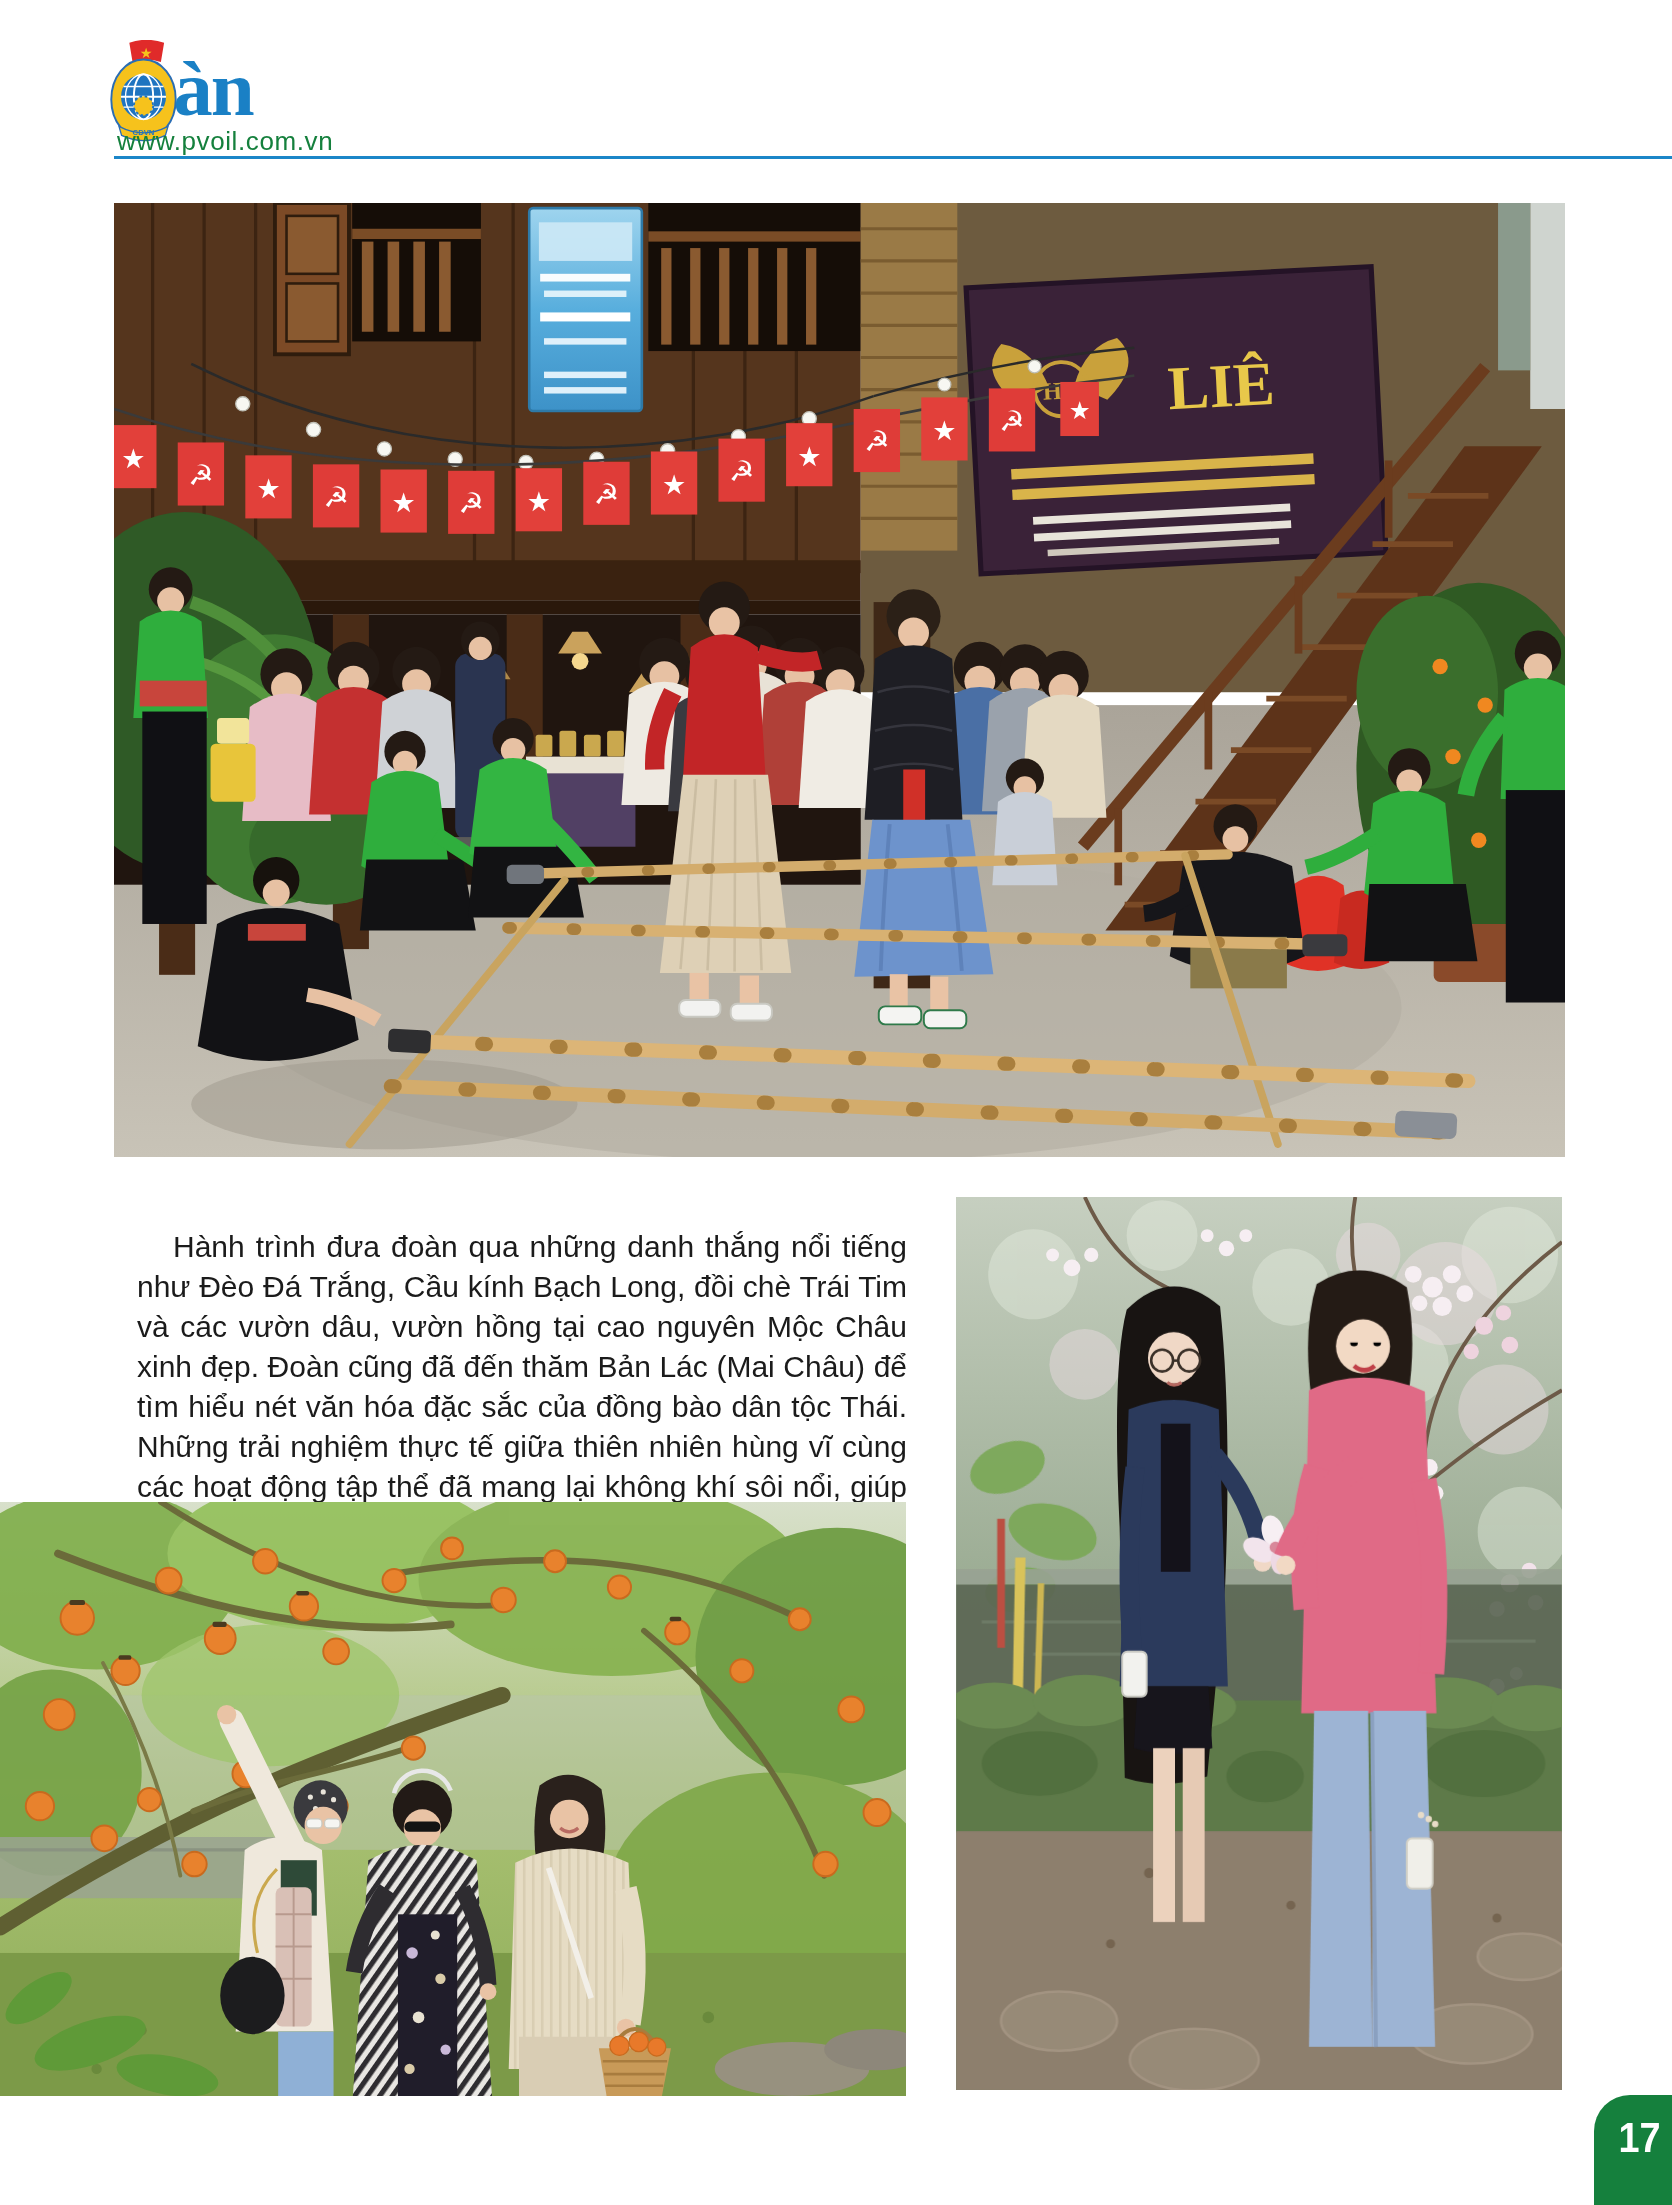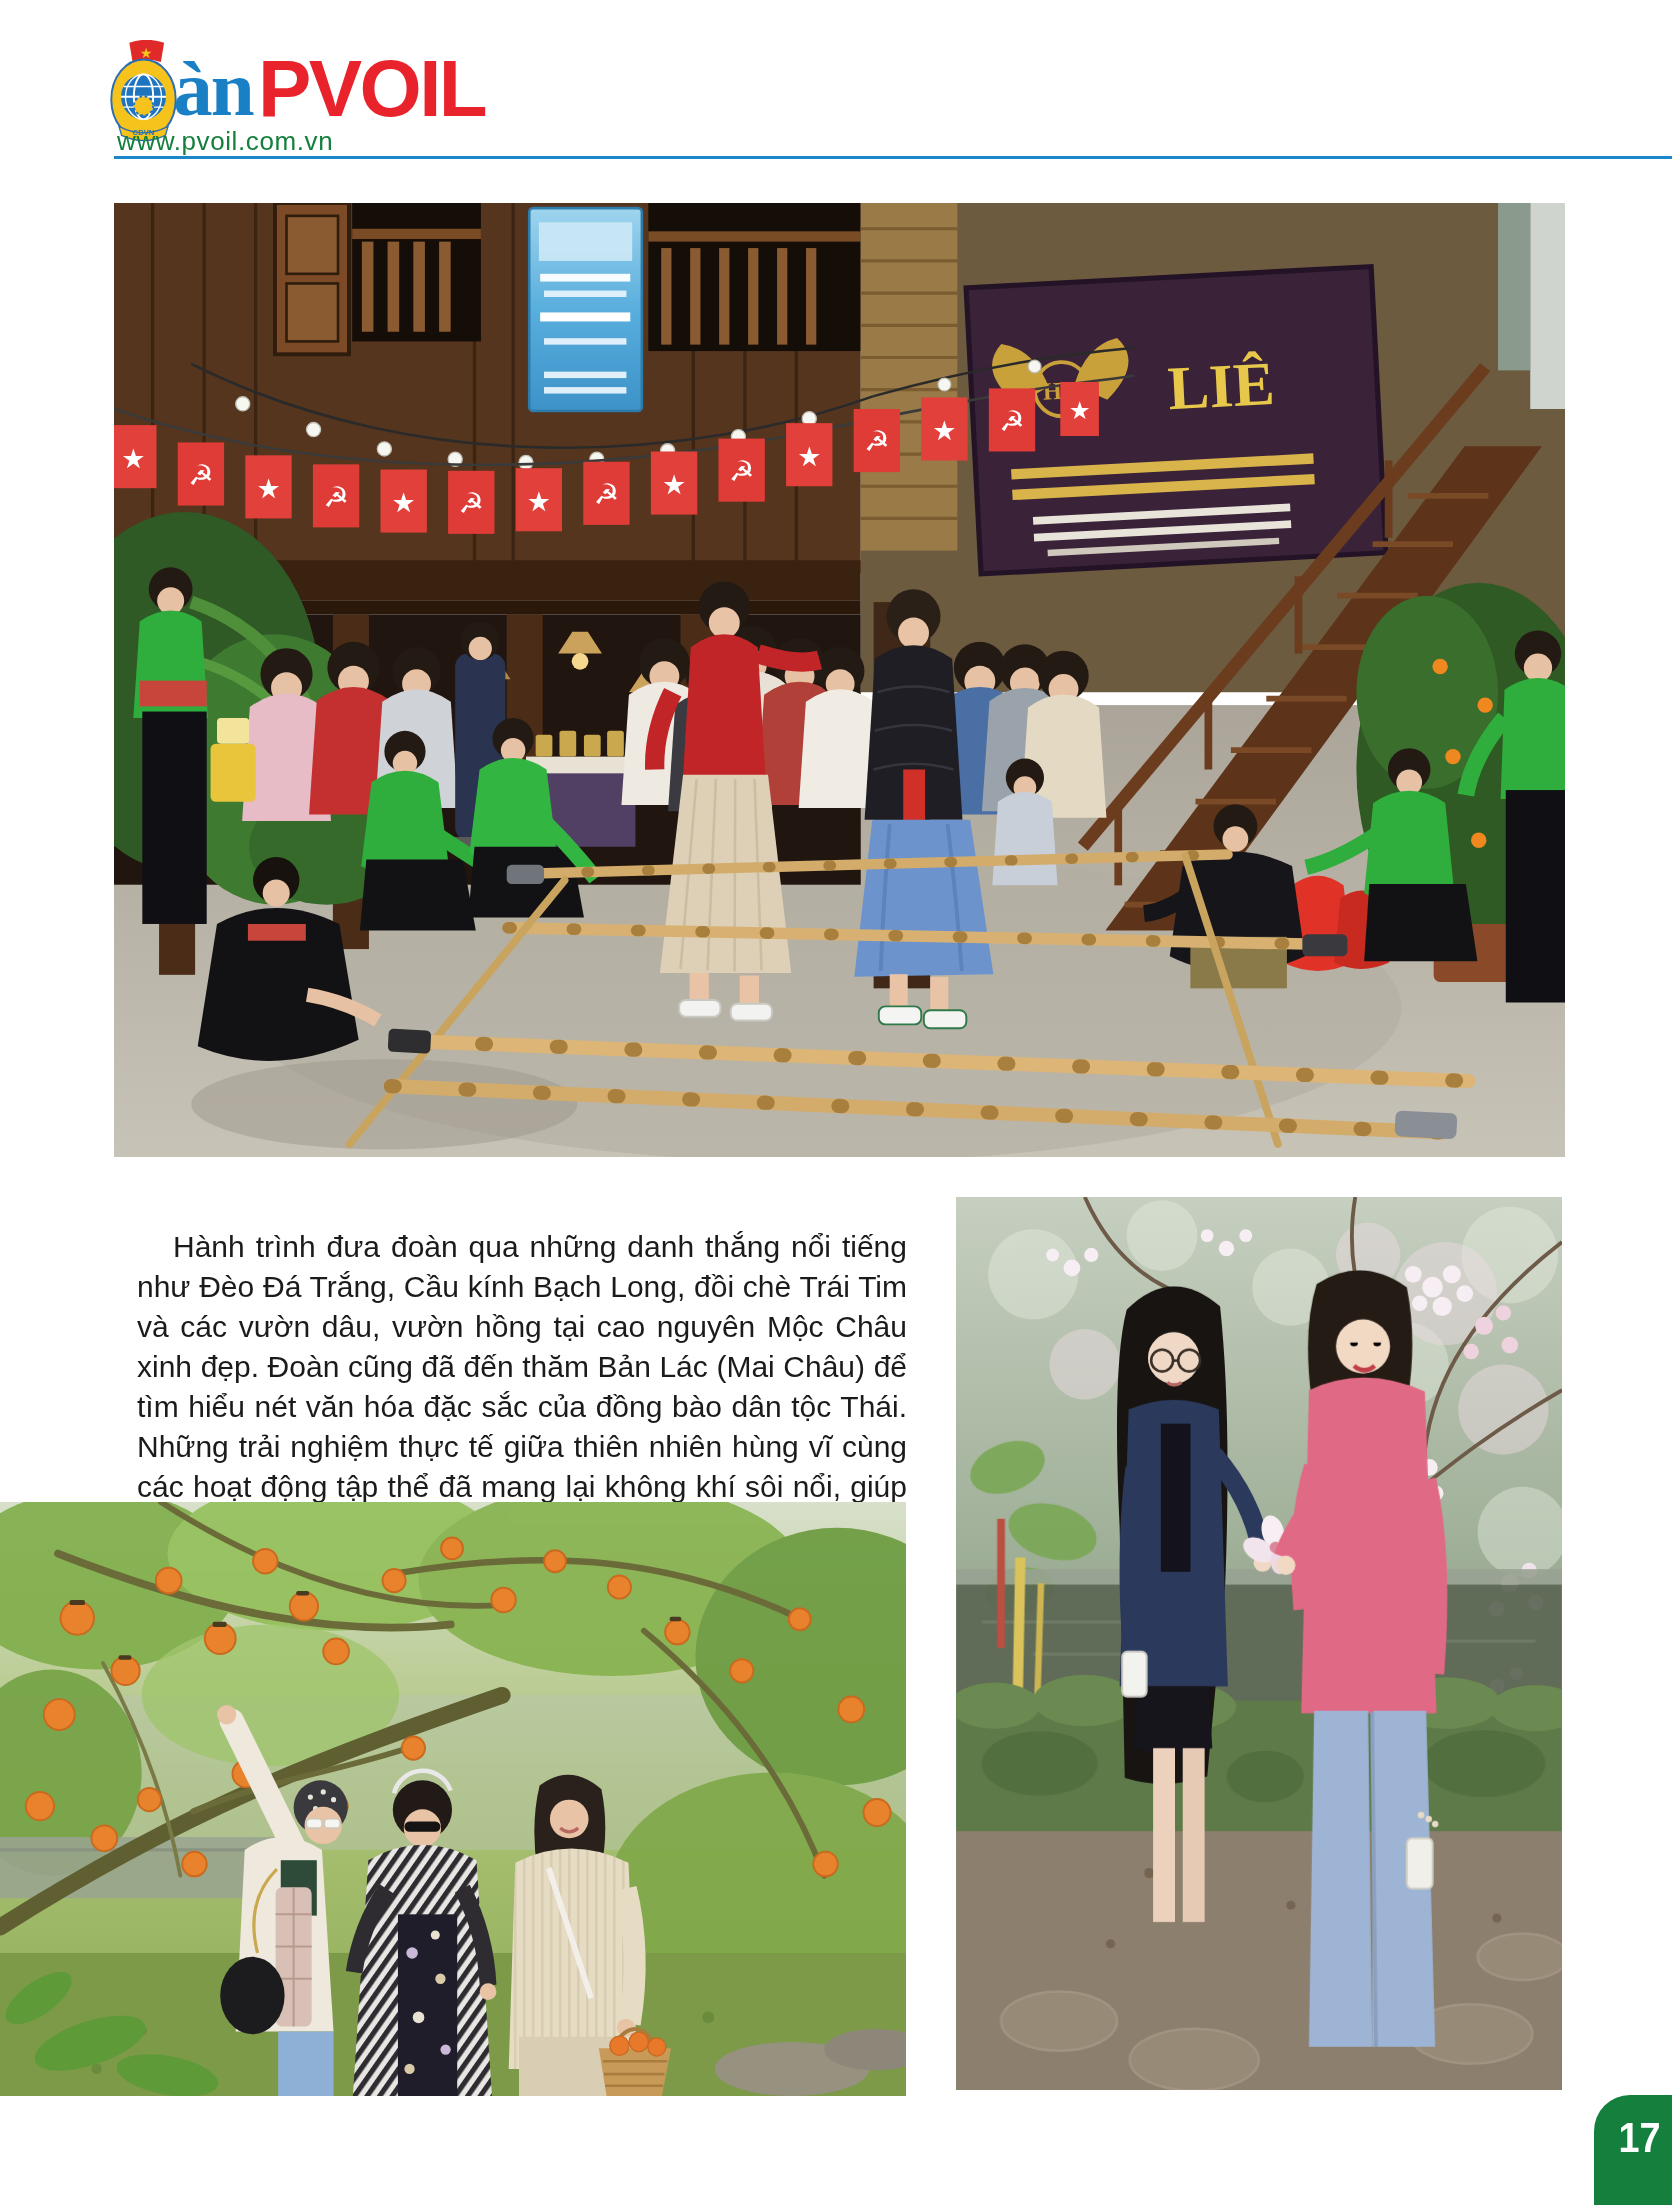--- a/index.html
+++ b/index.html
@@ -50,21 +50,20 @@
       <ellipse cx="52" cy="88" rx="28" ry="35" fill="none" stroke="#ffffff" stroke-width="2"></ellipse>
       <line x1="17" y1="88" x2="87" y2="88" stroke="#ffffff" stroke-width="3"></line>
       <line x1="21" y1="72" x2="83" y2="72" stroke="#ffffff" stroke-width="2"></line>
       <line x1="21" y1="104" x2="83" y2="104" stroke="#ffffff" stroke-width="2"></line>
       <circle cx="52" cy="102" r="15" fill="#f6c21c"></circle>
       <circle cx="52" cy="102" r="15" fill="none" stroke="#1f74c0" stroke-width="3" stroke-dasharray="4 4"></circle>
       <path d="M14,134 q38,20 76,0 l-4,14 q-34,16 -68,0 z" fill="#f6c21c" stroke="#2a6db4" stroke-width="2"></path>
       <text x="52" y="147" font-size="12" font-weight="bold" fill="#1f74c0" text-anchor="middle">CĐVN</text>
     </svg>
     <span class="logo-serif">àn</span>
-    <span class="logo-brand">PVOIL</span>
   </div>
   <div class="website">www.pvoil.com.vn</div>
 
   <div class="header-rule"></div>
 
   <div class="photo photo-main">
     <svg viewBox="0 0 2254 1482" preserveAspectRatio="none">
       <defs>
         <linearGradient id="mfloor" x1="0" y1="0" x2="0" y2="1">
           <stop offset="0" stop-color="#aaa499"></stop>

